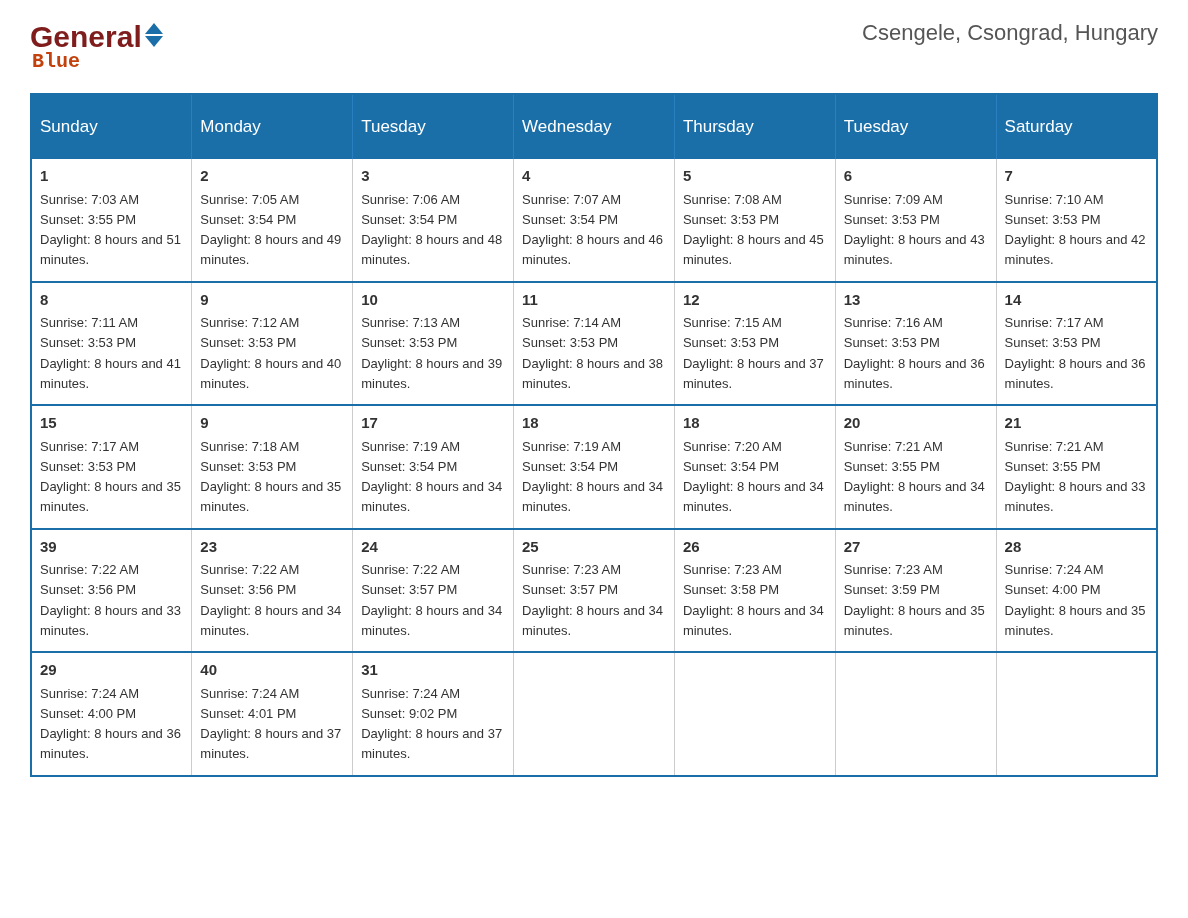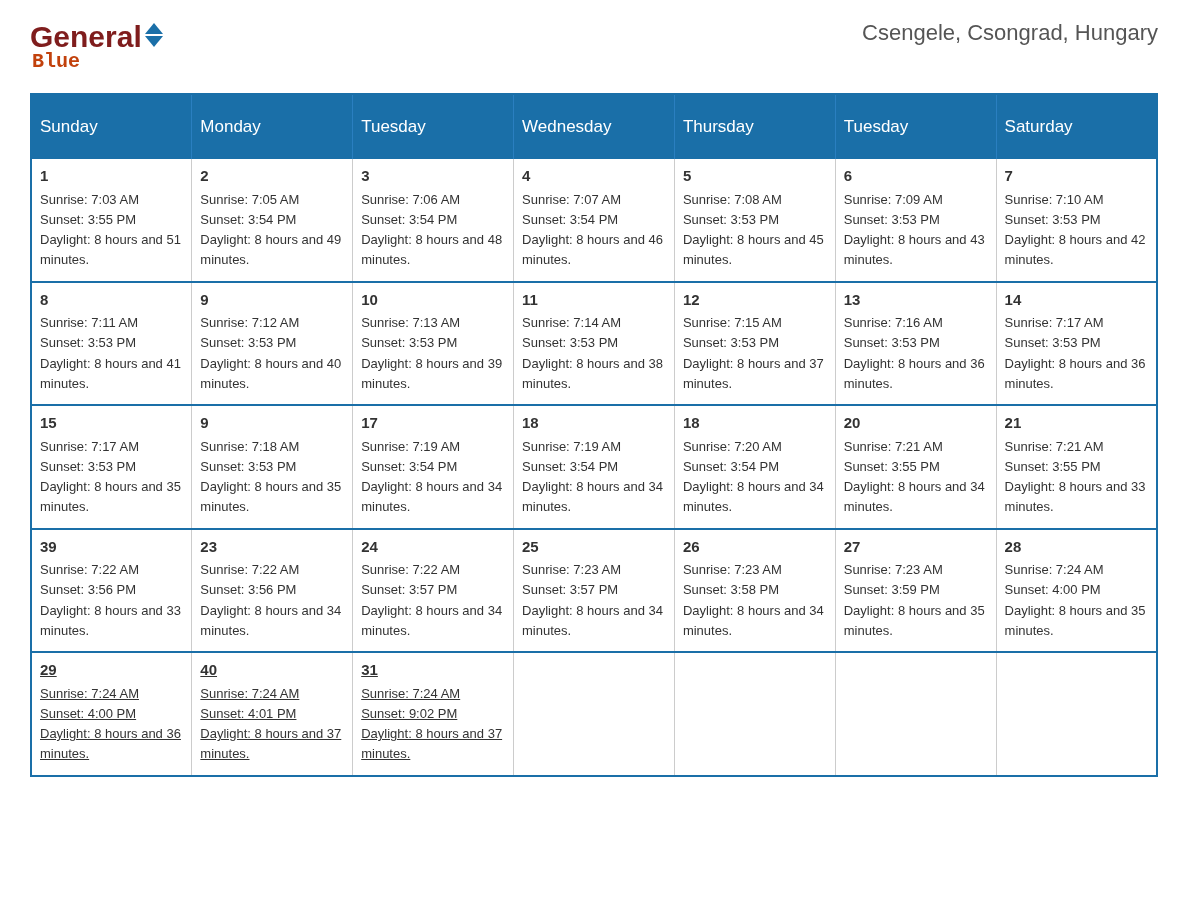--- a/index.html
+++ b/index.html
@@ -60,21 +60,20 @@
       width: calc(100% / 7);
       font-size: 13.5px;
       color: #333;
       line-height: 1.5;
     }
     .calendar tbody tr td:last-child {
       border-right: none;
     }
     .calendar tbody tr:last-child td {
       border-bottom: none;
-      text-decoration: underline;
     }
     .day-num {
       font-size: 15px;
       font-weight: bold;
       display: block;
       margin-bottom: 2px;
     }
     .day-info {
       font-size: 13px;
       color: #333;

